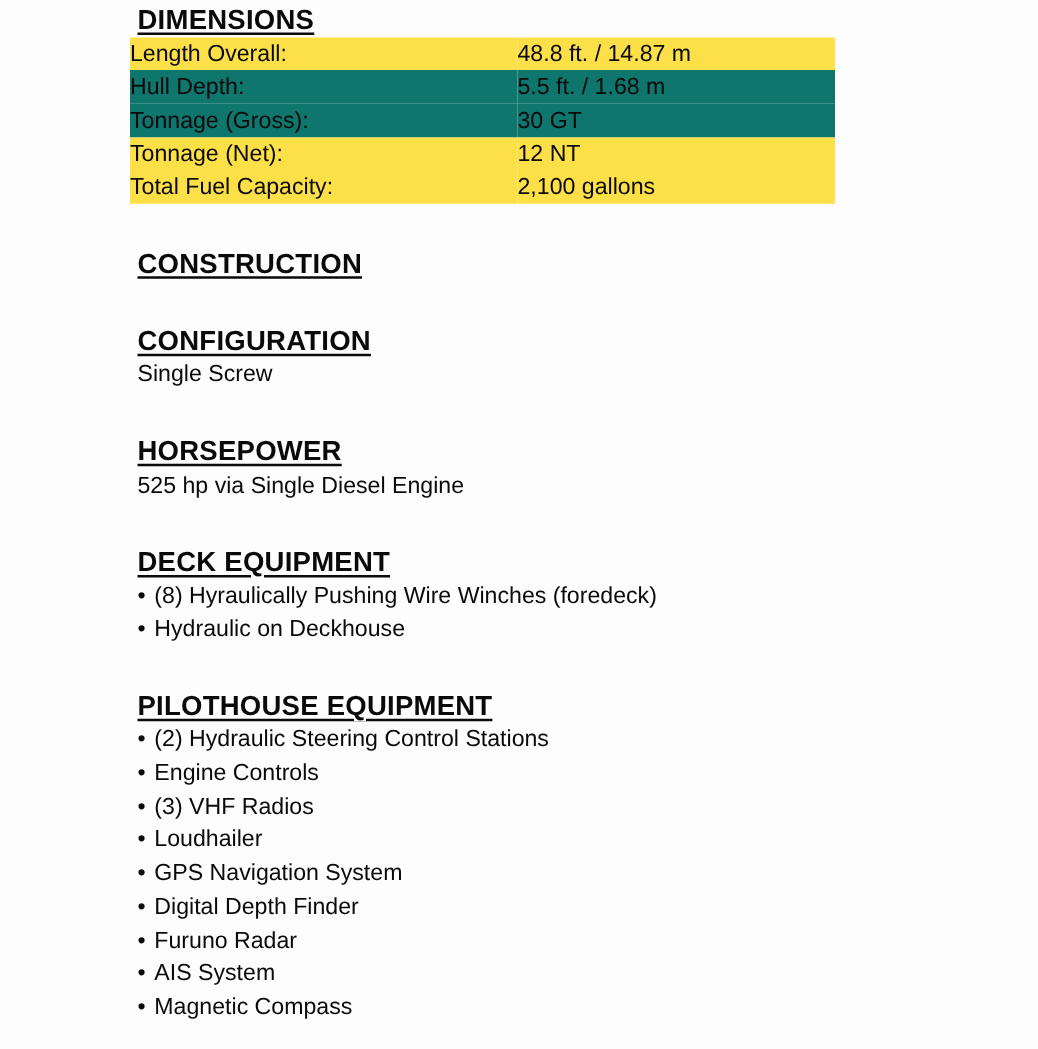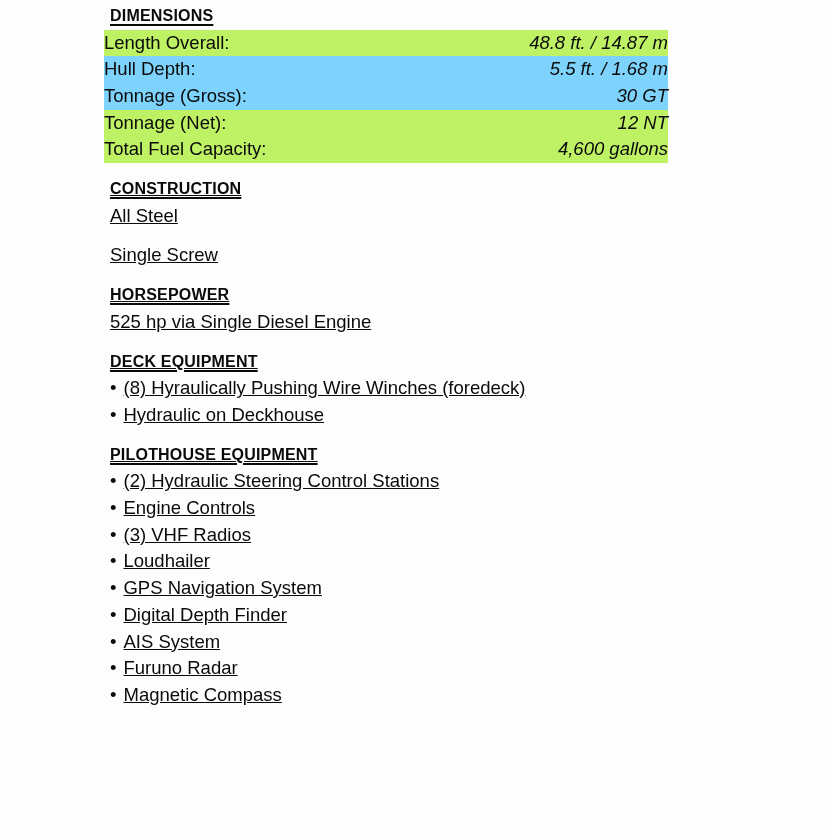--- a/index.html
+++ b/index.html
@@ -10,21 +10,21 @@
     font-family: "Liberation Sans", "DejaVu Sans", sans-serif;
     color: #0a0a0a;
     overflow: hidden;
   }
   .content {
     padding: 3px 0 0 104px;
     width: 726px;
   }
   .heading {
     display: block;
-    font-size: 16px;
+    font-size: 22px;
     line-height: 26.7px;
     font-weight: bold;
     letter-spacing: 0.2px;
     text-decoration: underline;
     text-decoration-thickness: 2px;
     text-underline-offset: 3px;
     padding-left: 6px;
   }
   table.spec-table {
     border-collapse: collapse;
@@ -38,26 +38,25 @@
     padding: 0;
     vertical-align: middle;
   }
   td.label {
     width: 310px;
     padding-left: 6px;
     text-align: left;
   }
   td.value {
     width: 254px;
-    text-align: right;
-    font-style: italic;
+    text-align: left;
   }
-  tr.r-dark td  { background: #bef264; }
-  tr.r-light td { background: #7dd3fc; }
-  .section { margin-top: 13px; text-decoration: underline; }
+  tr.r-dark td  { background: #fde047; }
+  tr.r-light td { background: #0f766e; }
+  .section { margin-top: 35px; }
   .line, .bullet-line {
     font-size: 18.5px;
     line-height: 26.7px;
     padding-left: 6px;
     white-space: nowrap;
   }
   .bullet-marker {
     display: inline-block;
     margin-right: 7px;
   }
@@ -81,31 +80,31 @@
       <tr class="r-light">
         <td class="label">Tonnage (Gross):</td>
         <td class="value">30 GT</td>
       </tr>
       <tr class="r-dark">
         <td class="label">Tonnage (Net):</td>
         <td class="value">12 NT</td>
       </tr>
       <tr class="r-dark">
         <td class="label">Total Fuel Capacity:</td>
-        <td class="value">4,600 gallons</td>
+        <td class="value">2,100 gallons</td>
       </tr>
     </tbody>
   </table>
 
   <div class="section">
     <span class="heading">CONSTRUCTION</span>
-    <div class="line">All Steel</div>
   </div>
 
   <div class="section">
+    <span class="heading">CONFIGURATION</span>
     <div class="line">Single Screw</div>
   </div>
 
   <div class="section">
     <span class="heading">HORSEPOWER</span>
     <div class="line">525 hp via Single Diesel Engine</div>
   </div>
 
   <div class="section">
     <span class="heading">DECK EQUIPMENT</span>
@@ -131,23 +130,23 @@
     <div class="bullet-line">
       <span class="bullet-marker">•</span><span>Loudhailer</span>
     </div>
     <div class="bullet-line">
       <span class="bullet-marker">•</span><span>GPS Navigation System</span>
     </div>
     <div class="bullet-line">
       <span class="bullet-marker">•</span><span>Digital Depth Finder</span>
     </div>
     <div class="bullet-line">
-      <span class="bullet-marker">•</span><span>AIS System</span>
+      <span class="bullet-marker">•</span><span>Furuno Radar</span>
     </div>
     <div class="bullet-line">
-      <span class="bullet-marker">•</span><span>Furuno Radar</span>
+      <span class="bullet-marker">•</span><span>AIS System</span>
     </div>
     <div class="bullet-line">
       <span class="bullet-marker">•</span><span>Magnetic Compass</span>
     </div>
   </div>
 
 </div>
 
 </body></html>

